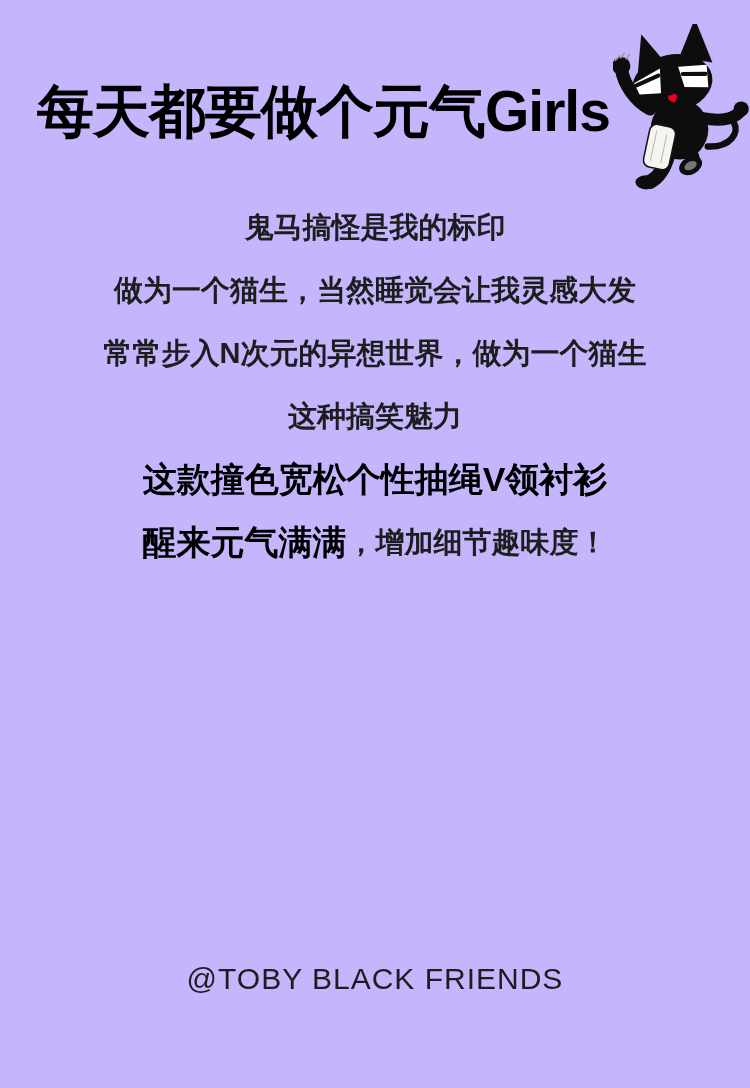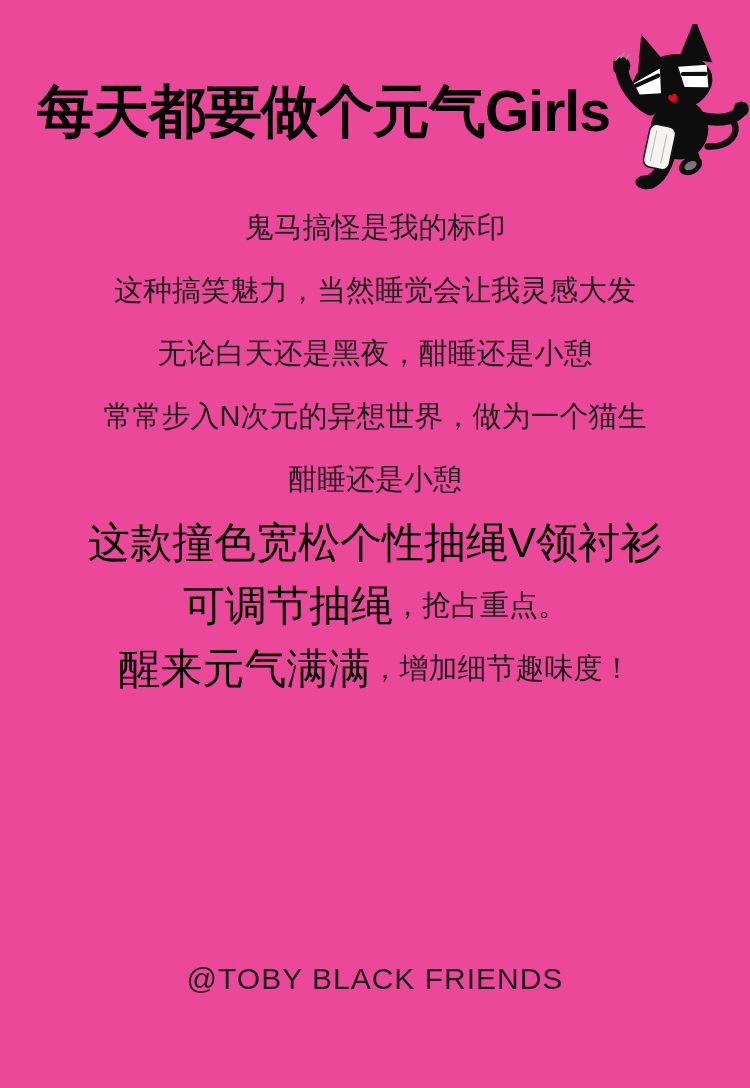--- a/index.html
+++ b/index.html
@@ -35,39 +35,39 @@
     width:750px;
   }
   .line {
     height:63px;
     display:flex;
     align-items:center;
     justify-content:center;
     white-space:nowrap;
     color:#1d1d1d;
   }
-  .seg { font-size:29px; font-weight:400; }
-  .seg.bold { font-size:42px; font-weight:400; color:#000000; }
+  .seg { font-size:29px; font-weight:700; }
+  .seg.bold { font-size:34px; font-weight:700; color:#000000; }
 
   .footer {
     position:absolute;
     left:0; top:962px;
     width:750px;
     text-align:center;
     font-size:30px;
     font-weight:400;
     letter-spacing:1px;
     color:#1d1d1d;
     white-space:nowrap;
   }
 </style>
 </head>
 <body>
 
-<div class="page" style="background: #ec4899;">
+<div class="page" style="background: #c4b5fd;">
 
   <div class="title" style="color: rgb(0, 0, 0);">每天都要做个元气Girls</div>
 
   <div class="mascot">
     <svg viewBox="0 0 266 340" xmlns="http://www.w3.org/2000/svg" aria-hidden="true">
 
       <path d="M186 242 C 232 244 248 214 238 196" fill="none" stroke="#0d0d0d" stroke-width="13" stroke-linecap="round"></path>
 
       <path d="M176 186 C 216 194 242 186 252 170" fill="none" stroke="#0d0d0d" stroke-width="24" stroke-linecap="round"></path>
       <circle cx="252" cy="168" r="15" fill="#0d0d0d"></circle>
@@ -107,37 +107,30 @@
         </g>
       </g>
     </svg>
   </div>
 
   <div class="body-text">
       <div class="line">
         <span class="seg">鬼马搞怪是我的标印</span>
       </div>
       <div class="line">
-        <span class="seg">这种搞笑魅力，当然睡觉会让我灵感大发</span>
-      </div>
-      <div class="line">
-        <span class="seg">无论白天还是黑夜，酣睡还是小憩</span>
+        <span class="seg">做为一个猫生，当然睡觉会让我灵感大发</span>
       </div>
       <div class="line">
         <span class="seg">常常步入N次元的异想世界，做为一个猫生</span>
       </div>
       <div class="line">
-        <span class="seg">酣睡还是小憩</span>
+        <span class="seg">这种搞笑魅力</span>
       </div>
       <div class="line">
         <span class="seg bold">这款撞色宽松个性抽绳V领衬衫</span>
-      </div>
-      <div class="line">
-        <span class="seg bold">可调节抽绳</span>
-        <span class="seg">，抢占重点。</span>
       </div>
       <div class="line">
         <span class="seg bold">醒来元气满满</span>
         <span class="seg">，增加细节趣味度！</span>
       </div>
     </div>
 
   <div class="footer" style="color: rgb(29, 29, 29);">@TOBY BLACK FRIENDS</div>
 
 </div>

